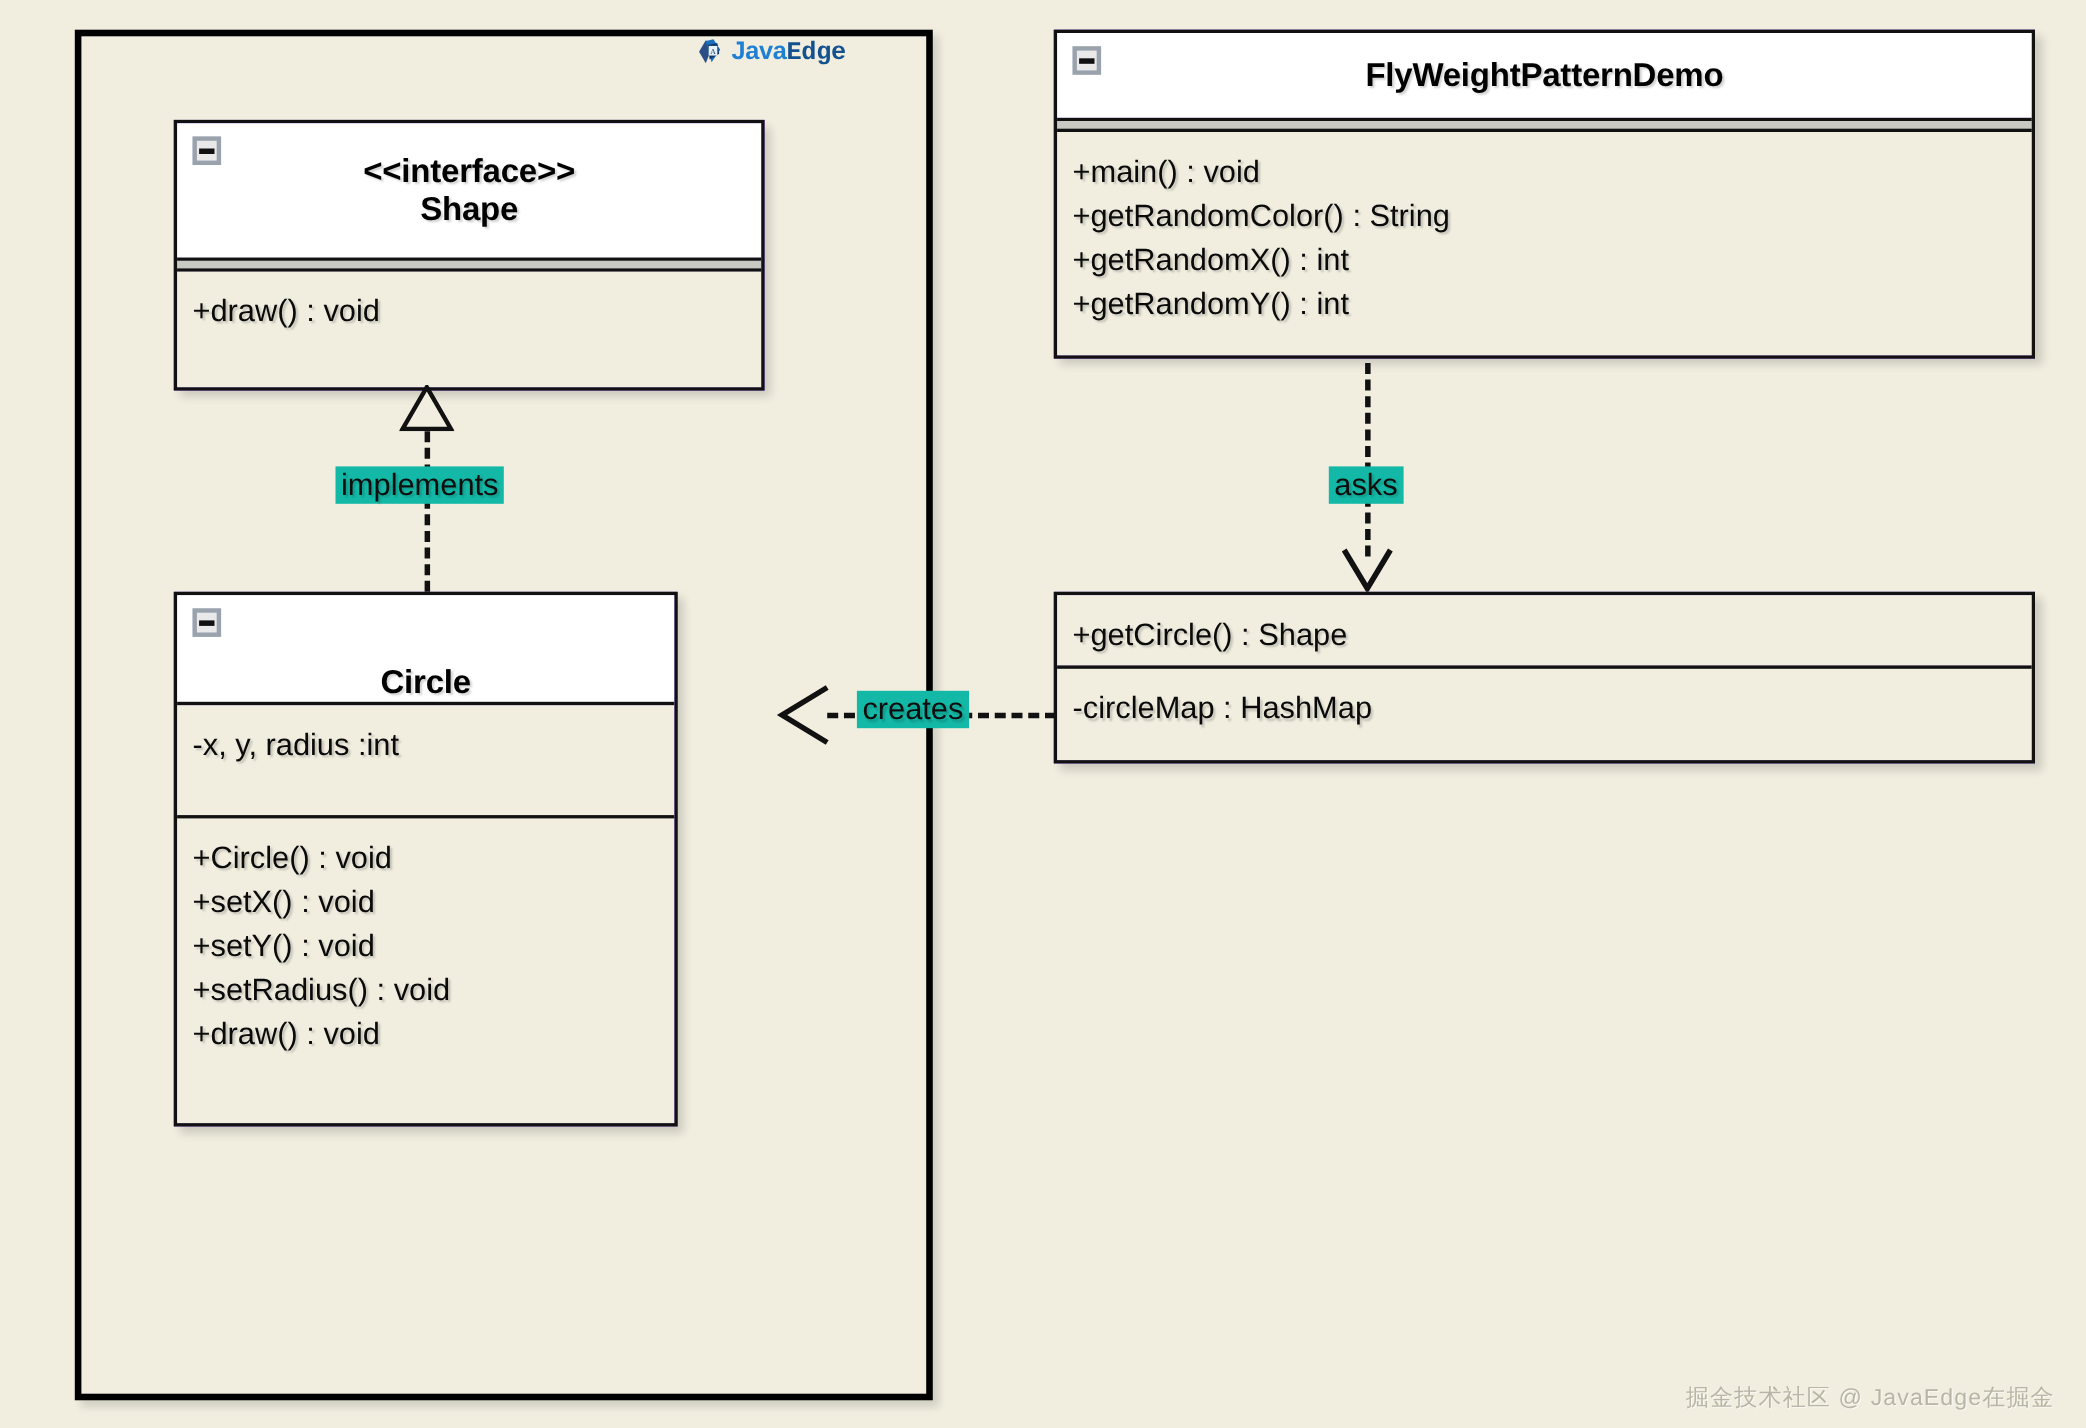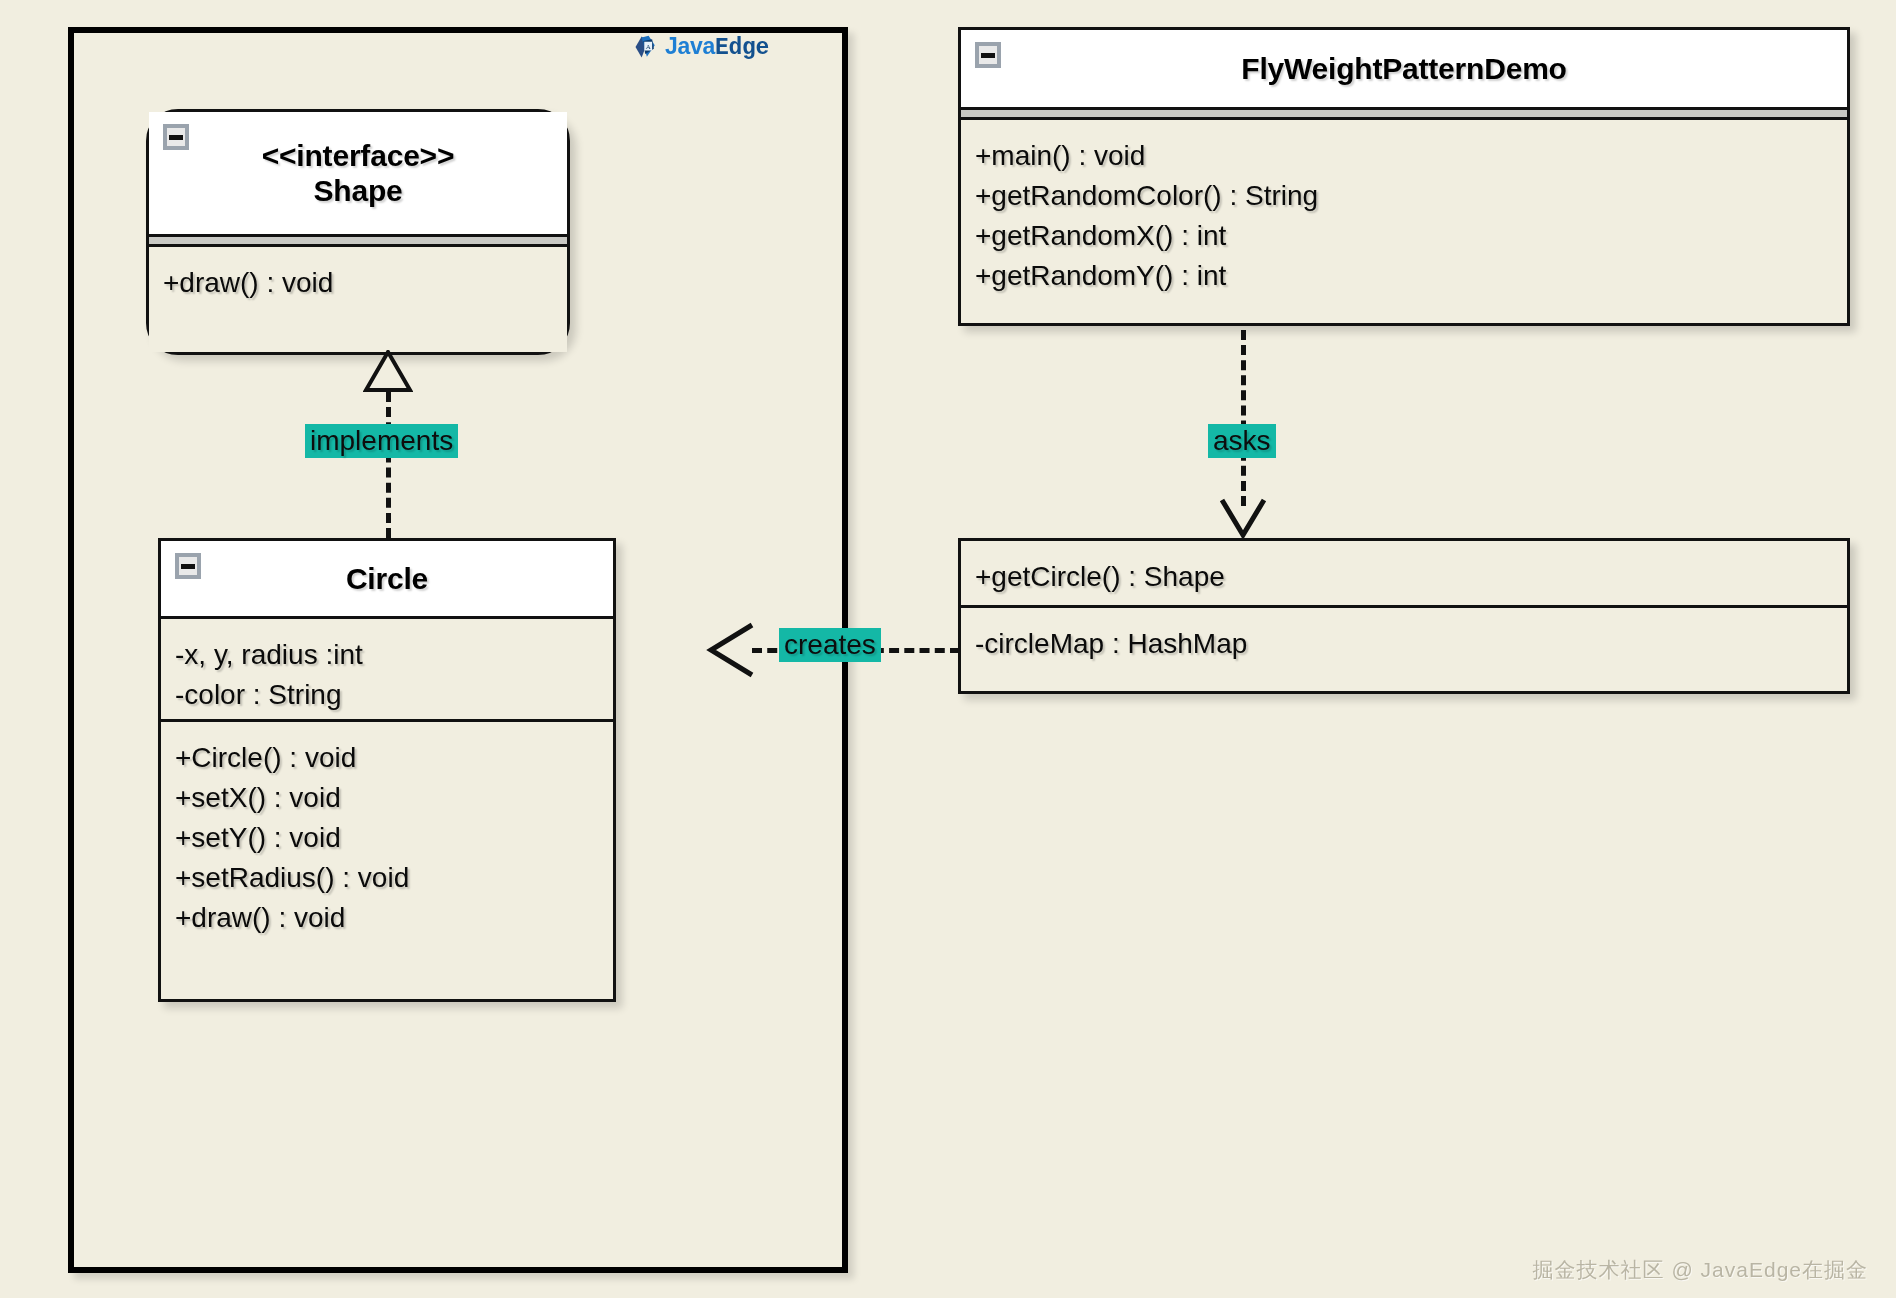--- a/index.html
+++ b/index.html
@@ -82,28 +82,28 @@
   .compartment + .compartment { border-top: 3px solid #111; }
   .member {
     font-size: 28px;
     color: #0a0a0a;
     line-height: 1.43;
     white-space: nowrap;
     text-shadow: 2px 2px 2px rgba(0,0,0,0.20);
   }
 
   
-  #box-shape     { left: 146px;  top: 109px;  width: 424px; border-radius: 32px; }
+  #box-shape     { left: 158px;  top: 109px;  width: 537px; }
   #box-circle    { left: 158px;  top: 538px;  width: 458px; }
   #box-demo      { left: 958px;  top: 27px;   width: 892px; }
   #box-factory   { left: 958px;  top: 538px;  width: 892px; }
 
   #box-shape   .uml-header { height: 122px; }
   #box-shape   .compartment { height: 105px; }
-  #box-circle  .uml-header { height: 78px; }
+  #box-circle  .uml-header { height: 100px; align-items: flex-end; }
   #box-circle  .c-attrs { height: 100px; }
   #box-circle  .c-ops   { height: 280px; }
   #box-demo    .uml-header { height: 77px; }
   #box-demo    .compartment { height: 203px; }
   #box-factory .uml-header { height: 78px; }
   #box-factory .f-attrs { height: 86px; }
   #box-factory .f-ops   { height: 64px; }
   .dashed-v {
     position: absolute;
     width: 0;
@@ -198,21 +198,20 @@
 
   <div class="uml-box" id="box-circle">
     <div class="uml-header">
       <span class="minus-icon">
           <i></i>
         </span>
       <div class="class-title">Circle</div>
     </div>
     <div class="compartment c-attrs">
       <div class="member">-x, y, radius :int</div>
-      <div class="member">-color : String</div>
     </div>
     <div class="compartment c-ops">
       <div class="member">+Circle() : void</div>
       <div class="member">+setX() : void</div>
       <div class="member">+setY() : void</div>
       <div class="member">+setRadius() : void</div>
       <div class="member">+draw() : void</div>
     </div>
   </div>
 

